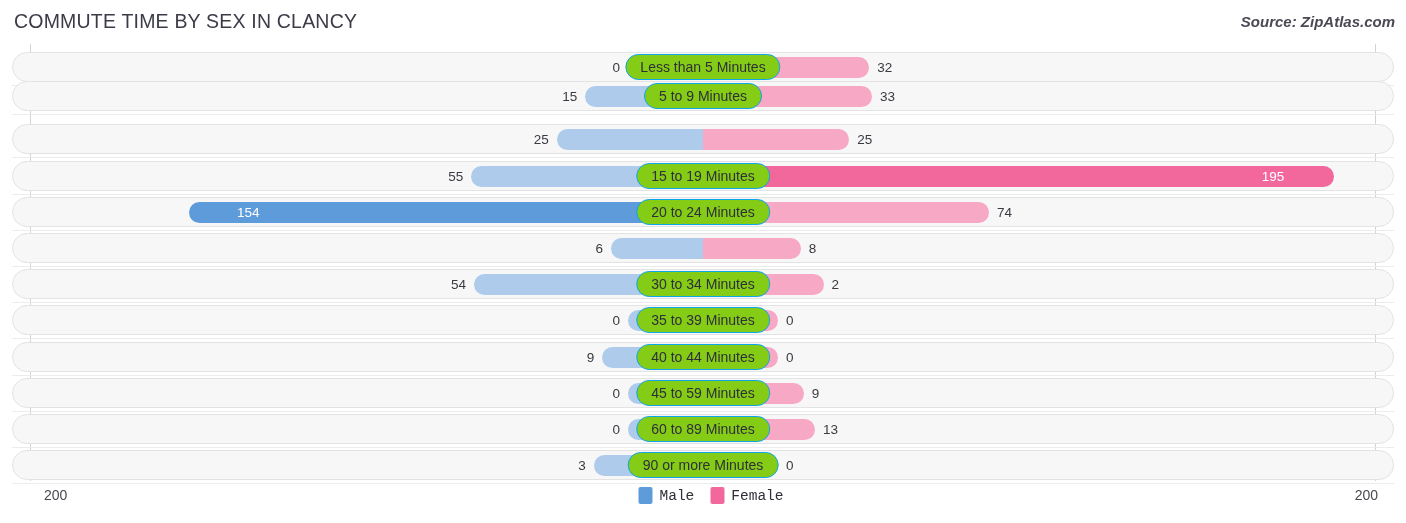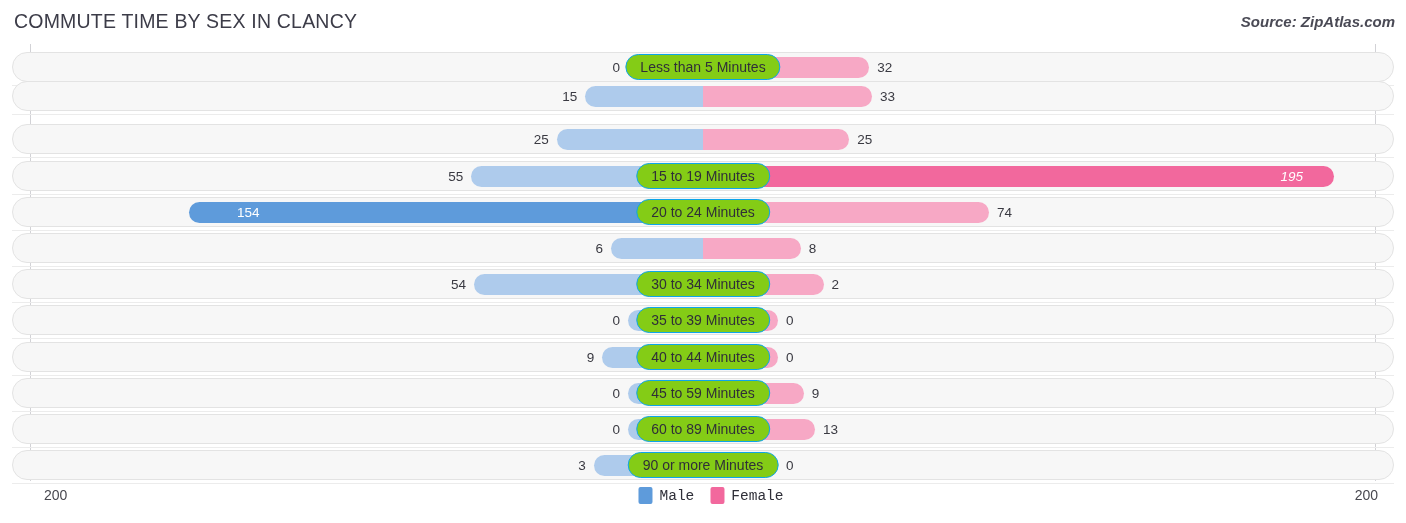--- a/index.html
+++ b/index.html
@@ -156,36 +156,37 @@
           <div class="val val-female" style="left: 865.2px; width: 60px;">32</div>
           <div class="cat-pill" style="left: 691px;">Less than 5 Minutes</div>
           <div class="row-sep"></div>
         </div>
         <div class="row" style="top: 37px;">
           <div class="row-track"></div>
           <div class="bar bar-male" style="left: 573.25px; width: 117.75px;"></div>
           <div class="bar bar-female" style="left: 691px; width: 169.05px;"></div>
           <div class="val val-male" style="left: 505.25px; width: 60px;">15</div>
           <div class="val val-female" style="left: 868.05px; width: 60px;">33</div>
+          <div class="cat-pill" style="left: 691px;">5 to 9 Minutes</div>
           <div class="row-sep"></div>
         </div>
         <div class="row" style="top: 80.4px;">
           <div class="row-track"></div>
           <div class="bar bar-male" style="left: 544.75px; width: 146.25px;"></div>
           <div class="bar bar-female" style="left: 691px; width: 146.25px;"></div>
           <div class="val val-male" style="left: 476.75px; width: 60px;">25</div>
           <div class="val val-female" style="left: 845.25px; width: 60px;">25</div>
           <div class="row-sep"></div>
         </div>
         <div class="row" style="top: 116.6px;">
           <div class="row-track"></div>
           <div class="bar bar-male" style="left: 459.25px; width: 231.75px;"></div>
           <div class="bar bar-female hi" style="left: 691px; width: 630.75px;"></div>
           <div class="val val-male" style="left: 391.25px; width: 60px;">55</div>
-          <div class="val val-female inside" style="left: 1249.75px; width: 60px; text-align: center; font-style: italic;">195</div>
+          <div class="val val-female inside" style="left: 1249.75px; width: 60px; text-align: left;">195</div>
           <div class="cat-pill" style="left: 691px;">15 to 19 Minutes</div>
           <div class="row-sep"></div>
         </div>
         <div class="row" style="top: 152.8px;">
           <div class="row-track"></div>
           <div class="bar bar-male hi" style="left: 177.1px; width: 513.9px;"></div>
           <div class="bar bar-female" style="left: 691px; width: 285.9px;"></div>
           <div class="val val-male inside" style="left: 189.1px; width: 60px; text-align: left; margin-left: 36px;">154</div>
           <div class="val val-female" style="left: 984.9px; width: 60px;">74</div>
           <div class="cat-pill" style="left: 691px;">20 to 24 Minutes</div>

